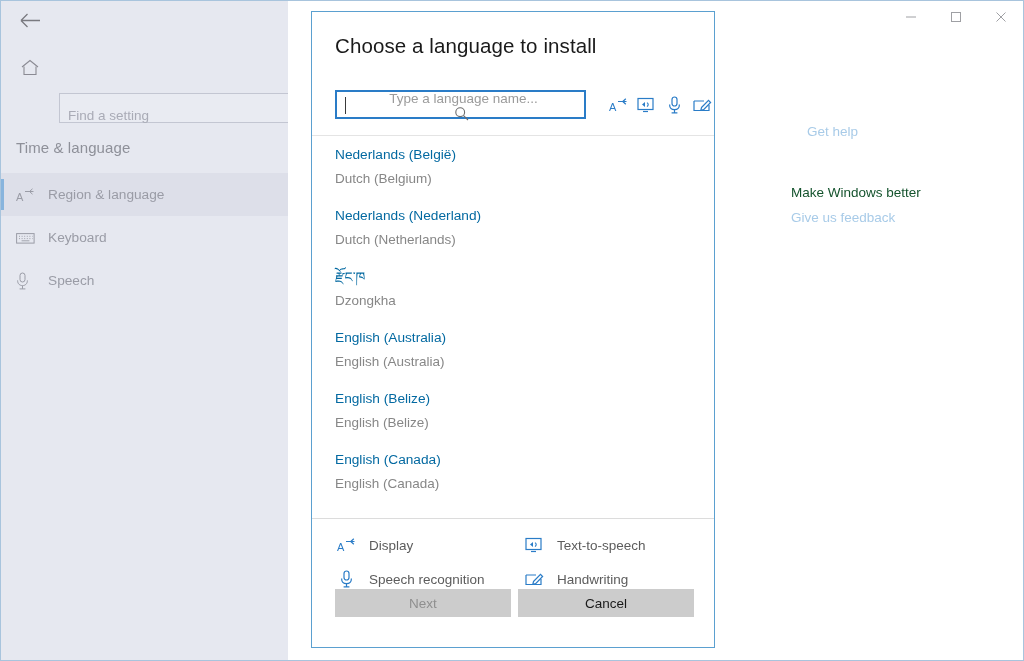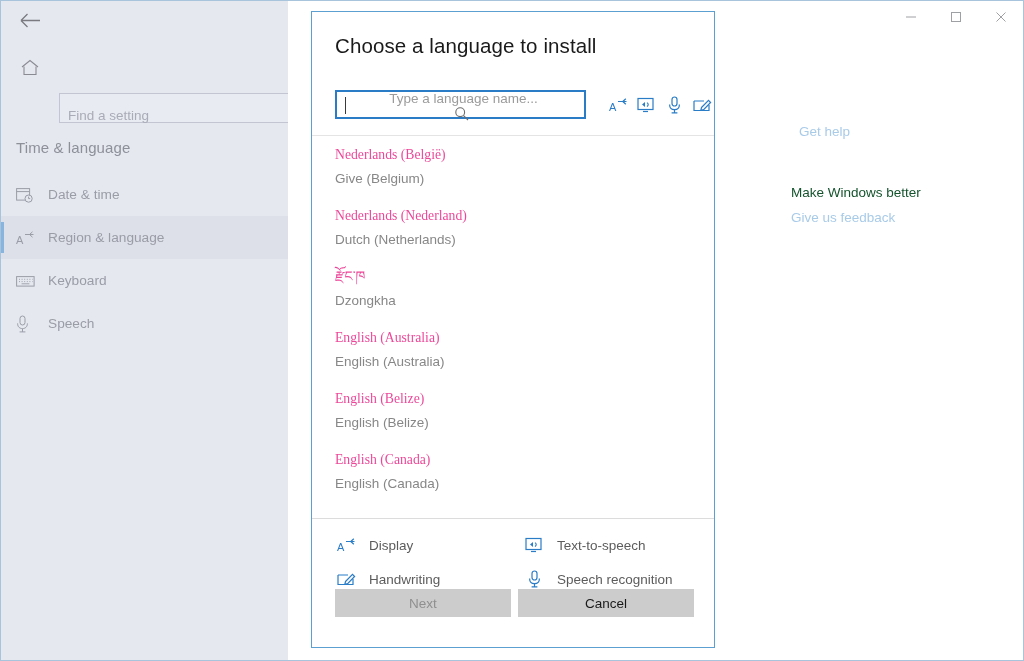--- a/index.html
+++ b/index.html
@@ -162,21 +162,21 @@
     position: absolute;
     left: 503px;
     top: 0;
     width: 230px;
   }
   .help-link {
     position: absolute;
     font-size: 13.5px;
     color: #a8cbe8;
   }
-  .get-help { top: 123px; left: 8px; text-align: right; }
+  .get-help { top: 123px; left: 16px; text-align: right; }
   .make-better {
     position: absolute;
     top: 184px;
     left: 0;
     font-size: 13.5px;
     color: #14532d;
   }
   .give-feedback { top: 209px; left: 0; }
 
   
@@ -267,23 +267,22 @@
     position: relative;
   }
 
   .lang-row {
     position: relative;
     padding: 9px 0 7px 23px;
     min-height: 60px;
   }
   .lang-native {
     font-size: 13.7px;
-    color: #ec4899;
+    color: #0369a1;
     line-height: 20px;
-    font-family: Liberation Serif, serif;
   }
   .lang-native.tibetan { font-size: 14px; line-height: 20px; }
   .lang-english {
     font-size: 13.5px;
     color: #878787;
     line-height: 22px;
     margin-top: 3px;
   }
 
   .markers {
@@ -376,31 +375,20 @@
             <circle cx="6.2" cy="6.2" r="4.4" stroke="currentColor" stroke-width="1.1"></circle>
             <path d="M9.6 9.6 L14 14" stroke="currentColor" stroke-width="1.1"></path>
           </svg>
         </span>
       </div>
 
       <div class="section-title">Time &amp; language</div>
 
       <div class="nav-list">
 
-        <div class="nav-item">
-          <span class="nav-icon">
-            <svg width="17" height="16" viewBox="0 0 17 16" fill="none" aria-hidden="true">
-              <rect x="0.6" y="1.6" width="13" height="11.5" stroke="currentColor" stroke-width="1"></rect>
-              <path d="M0.6 4.6 H13.6" stroke="currentColor" stroke-width="1"></path>
-              <circle cx="12.6" cy="11.6" r="3.6" fill="#e6e8f0" stroke="currentColor" stroke-width="1"></circle>
-              <path d="M12.6 9.6 V11.6 H14.2" stroke="currentColor" stroke-width="1"></path>
-            </svg>
-          </span>
-          <span class="nav-label">Date &amp; time</span>
-        </div>
 
         <div class="nav-item selected">
           <span class="nav-icon">
             <svg width="19" height="16" viewBox="0 0 19 16" fill="none" aria-hidden="true">
               <text x="0" y="13.5" font-family="Liberation Sans, sans-serif" font-size="11" fill="currentColor">A</text>
               <path d="M9 4.5 H17.5 M13.5 4.5 L16.5 1.8 M13.5 4.5 L16.5 7.2" stroke="currentColor" stroke-width="1"></path>
             </svg>
           </span>
           <span class="nav-label">Region &amp; language</span>
         </div>
@@ -506,21 +494,21 @@
         </span>
       </div>
     </div>
 
     <div class="list-divider-top"></div>
 
     <div class="lang-list">
 
       <div class="lang-row">
         <div class="lang-native">Nederlands (België)</div>
-        <div class="lang-english">Give (Belgium)</div>
+        <div class="lang-english">Dutch (Belgium)</div>
         <div class="markers">
           
           
         </div>
       </div>
 
       <div class="lang-row">
         <div class="lang-native">Nederlands (Nederland)</div>
         <div class="lang-english">Dutch (Netherlands)</div>
         <div class="markers">
@@ -586,39 +574,39 @@
             <path d="M6 14.5 H11" stroke="currentColor" stroke-width="1.2"></path>
             <path d="M5 7.5 L8 5 V10 L5 7.5 Z" fill="currentColor"></path>
             <path d="M10 5.6 C11.6 6.6 11.6 8.6 10 9.6" stroke="currentColor" stroke-width="1.1"></path>
           </svg>
         </span>
         <span class="lg-label">Text-to-speech</span>
       </div>
 
       <div class="legend-item">
         <span class="lg-ic">
-          <svg width="19" height="16" viewBox="0 0 19 16" fill="none" aria-hidden="true">
-            <path d="M1 4 H11 M1 4 V13.5 H16 V8" stroke="currentColor" stroke-width="1.2"></path>
-            <path d="M8.5 10.5 L15.5 3.4 L17.6 5.5 L10.6 12.6 L7.8 13.3 Z" fill="#ffffff" stroke="currentColor" stroke-width="1.2"></path>
-          </svg>
-        </span>
-        <span class="lg-label">Handwriting</span>
-      </div>
-
-      <div class="legend-item">
-        <span class="lg-ic">
           <svg width="13" height="18" viewBox="0 0 13 18" fill="none" aria-hidden="true">
             <rect x="4" y="1" width="5" height="9" rx="2.5" stroke="currentColor" stroke-width="1.2"></rect>
             <path d="M1.6 8.4 C1.6 12.2 4.1 13.6 6.5 13.6 C8.9 13.6 11.4 12.2 11.4 8.4" stroke="currentColor" stroke-width="1.2"></path>
             <path d="M6.5 13.8 V16.8 M3.6 16.9 H9.4" stroke="currentColor" stroke-width="1.2"></path>
           </svg>
         </span>
         <span class="lg-label">Speech recognition</span>
       </div>
 
+      <div class="legend-item">
+        <span class="lg-ic">
+          <svg width="19" height="16" viewBox="0 0 19 16" fill="none" aria-hidden="true">
+            <path d="M1 4 H11 M1 4 V13.5 H16 V8" stroke="currentColor" stroke-width="1.2"></path>
+            <path d="M8.5 10.5 L15.5 3.4 L17.6 5.5 L10.6 12.6 L7.8 13.3 Z" fill="#ffffff" stroke="currentColor" stroke-width="1.2"></path>
+          </svg>
+        </span>
+        <span class="lg-label">Handwriting</span>
+      </div>
+
     </div>
 
     <div class="footer">
       <button class="btn disabled">Next</button>
       <button class="btn">Cancel</button>
     </div>
 
   </div>
 </div>
 

